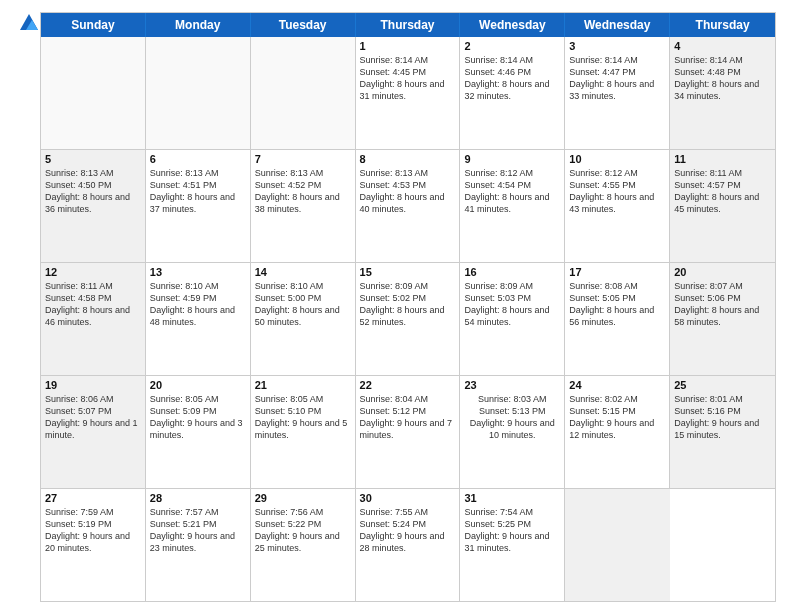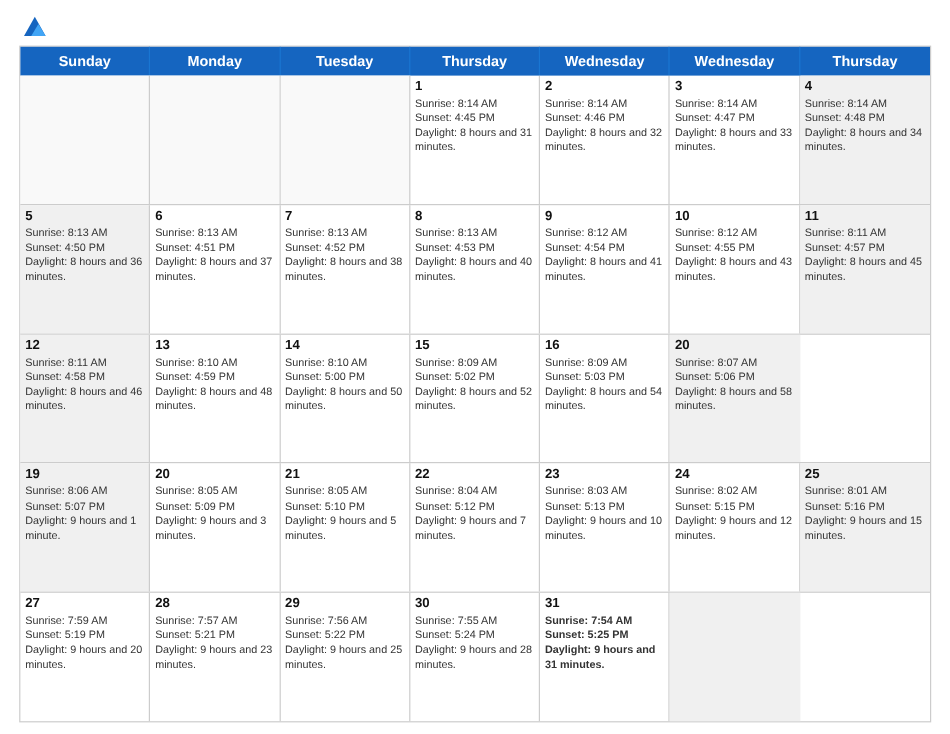--- a/index.html
+++ b/index.html
@@ -8,21 +8,21 @@
       background: #fff;
       width: 792px;
       height: 612px;
       overflow: hidden;
     }
     .page {
       width: 792px;
       height: 612px;
       padding: 12px 16px 10px 16px;
       display: flex;
-      flex-direction: column;
+      flex-direction: row;
     }
     .header {
       display: flex;
       justify-content: space-between;
       align-items: flex-start;
       margin-bottom: 8px;
     }
     .logo {
       display: flex;
       flex-direction: column;
@@ -244,20 +244,26 @@
             <div class="cell-text" style="white-space: pre-line;">Sunrise: 8:09 AM
 Sunset: 5:02 PM
 Daylight: 8 hours and 52 minutes.</div>
           </div>
           <div class="cal-cell">
             <div class="day-num">16</div>
             <div class="cell-text" style="white-space: pre-line;">Sunrise: 8:09 AM
 Sunset: 5:03 PM
 Daylight: 8 hours and 54 minutes.</div>
           </div>
+          <div class="cal-cell">
+            <div class="day-num">17</div>
+            <div class="cell-text" style="white-space: pre-line;">Sunrise: 8:08 AM
+Sunset: 5:05 PM
+Daylight: 8 hours and 56 minutes.</div>
+          </div>
           <div class="cal-cell shaded">
             <div class="day-num">20</div>
             <div class="cell-text" style="white-space: pre-line;">Sunrise: 8:07 AM
 Sunset: 5:06 PM
 Daylight: 8 hours and 58 minutes.</div>
           </div>
         </div>
         <div class="cal-row">
           <div class="cal-cell shaded">
             <div class="day-num">19</div>
@@ -278,21 +284,21 @@
 Daylight: 9 hours and 5 minutes.</div>
           </div>
           <div class="cal-cell">
             <div class="day-num">22</div>
             <div class="cell-text" style="white-space: pre-line;">Sunrise: 8:04 AM
 Sunset: 5:12 PM
 Daylight: 9 hours and 7 minutes.</div>
           </div>
           <div class="cal-cell">
             <div class="day-num">23</div>
-            <div class="cell-text" style="white-space: pre-line;">Sunrise: 8:03 AM
+            <div class="cell-text" style="white-space: pre-line; text-align: center;">Sunrise: 8:03 AM
 Sunset: 5:13 PM
 Daylight: 9 hours and 10 minutes.</div>
           </div>
           <div class="cal-cell">
             <div class="day-num">24</div>
             <div class="cell-text" style="white-space: pre-line;">Sunrise: 8:02 AM
 Sunset: 5:15 PM
 Daylight: 9 hours and 12 minutes.</div>
           </div>
           <div class="cal-cell shaded">
@@ -322,21 +328,21 @@
 Daylight: 9 hours and 25 minutes.</div>
           </div>
           <div class="cal-cell">
             <div class="day-num">30</div>
             <div class="cell-text" style="white-space: pre-line;">Sunrise: 7:55 AM
 Sunset: 5:24 PM
 Daylight: 9 hours and 28 minutes.</div>
           </div>
           <div class="cal-cell">
             <div class="day-num">31</div>
-            <div class="cell-text" style="white-space: pre-line; font-weight: bold;">Sunrise: 7:54 AM
+            <div class="cell-text" style="white-space: pre-line;">Sunrise: 7:54 AM
 Sunset: 5:25 PM
 Daylight: 9 hours and 31 minutes.</div>
           </div>
           <div class="cal-cell empty shaded"></div>
         </div>
       </div>
   </div>
 </div>
 
 </body></html>

